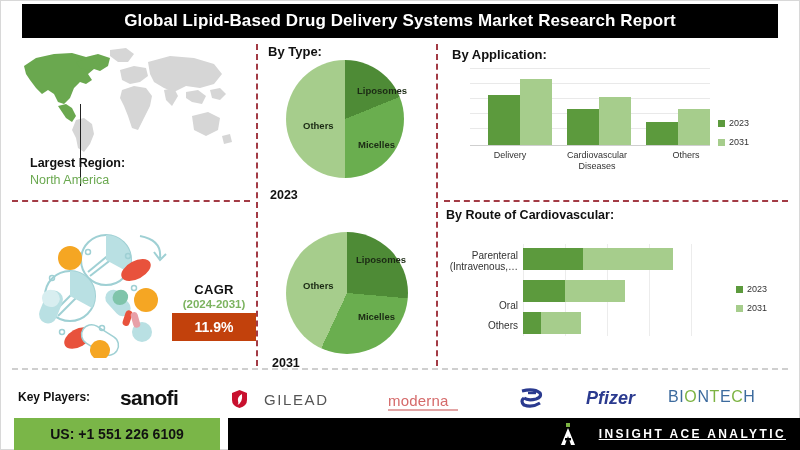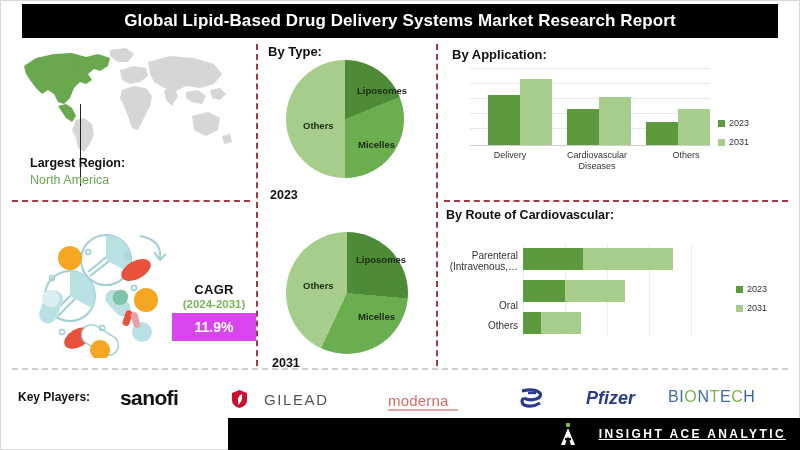--- a/index.html
+++ b/index.html
@@ -35,21 +35,21 @@
   .map-pointer{position:absolute;left:72px;top:60px;width:1px;height:82px;background:#222;}
   .largest-region{position:absolute;left:22px;top:156px;font-size:12.5px;font-weight:bold;color:#111;padding-left:8px;}
   .largest-region-val{position:absolute;left:30px;top:173px;font-size:12.5px;font-weight:normal;color:#6aa84f;}
 
   
   .pills-wrap{position:absolute;left:18px;top:228px;width:180px;height:130px;}
   .cagr{position:absolute;left:172px;top:282px;width:84px;text-align:center;}
   .cagr-title{font-size:13px;font-weight:bold;color:#111;letter-spacing:.3px;}
   .cagr-period{font-size:11.5px;font-weight:bold;color:#7cb35f;margin-top:1px;}
   .cagr-value{
-    margin-top:3px;background:#d946ef;color:#ffffff;font-size:14px;font-weight:bold;
+    margin-top:3px;background:#c2410c;color:#ffffff;font-size:14px;font-weight:bold;
     padding:6px 0;
   }
 
   
   .bytype-label{position:absolute;left:268px;top:44px;font-size:13px;font-weight:bold;color:#111;}
   .pie{position:absolute;border-radius:50%;}
   .pie1{left:286px;top:60px;width:118px;height:118px;}
   .pie2{left:286px;top:232px;width:122px;height:122px;}
   .pie-year{position:absolute;font-size:12.5px;font-weight:bold;color:#111;}
   .pie-lbl{position:absolute;font-size:9.5px;font-weight:bold;color:#1b2a14;white-space:nowrap;}
@@ -295,20 +295,23 @@
     <path d="M10,6 L18,6" stroke="#2a3a8f" stroke-width="2.4"></path>
   </svg>
   <span class="pfizer-txt">Pfizer</span>
 </div>
 
 <div class="logo logo-biontech">
   <span style="color:#3d6b9e;">BI</span><span style="color:#7cb342;">O</span><span style="color:#3d6b9e;">N</span><span style="color:#7cb342;">T</span><span style="color:#3d6b9e;">E</span><span style="color:#7cb342;">C</span><span style="color:#3d6b9e;">H</span>
 </div>
 
 <div class="footer">
+  <div class="foot-phone">
+    <span>US: +1 551 226 6109</span>
+  </div>
   <div class="foot-black">
     <span class="foot-brand">
       <svg width="16" height="22" viewBox="0 0 16 22">
         <rect x="6" y="0" width="4" height="4" fill="#7cb342"></rect>
         <path d="M8,5 L15,22 L11,22 L8,13 L5,22 L1,22 Z" fill="#ffffff"></path>
         <rect x="5" y="15" width="6" height="2.4" fill="#000000"></rect>
       </svg>
       <span class="foot-brand-txt">INSIGHT ACE ANALYTIC</span>
     </span>
   </div>

